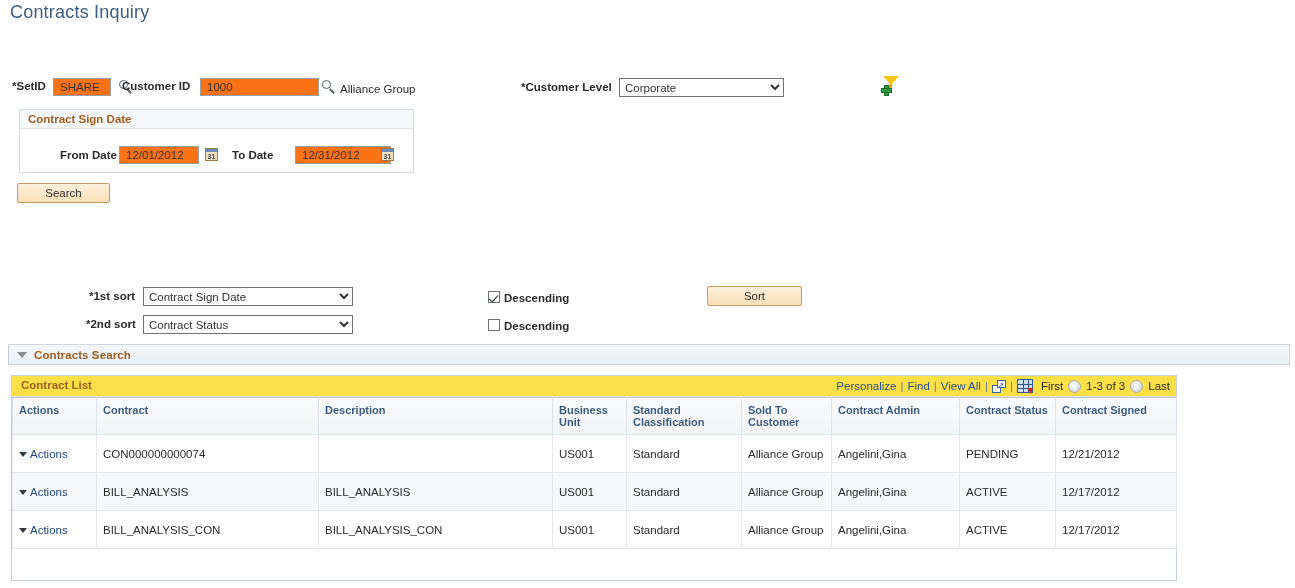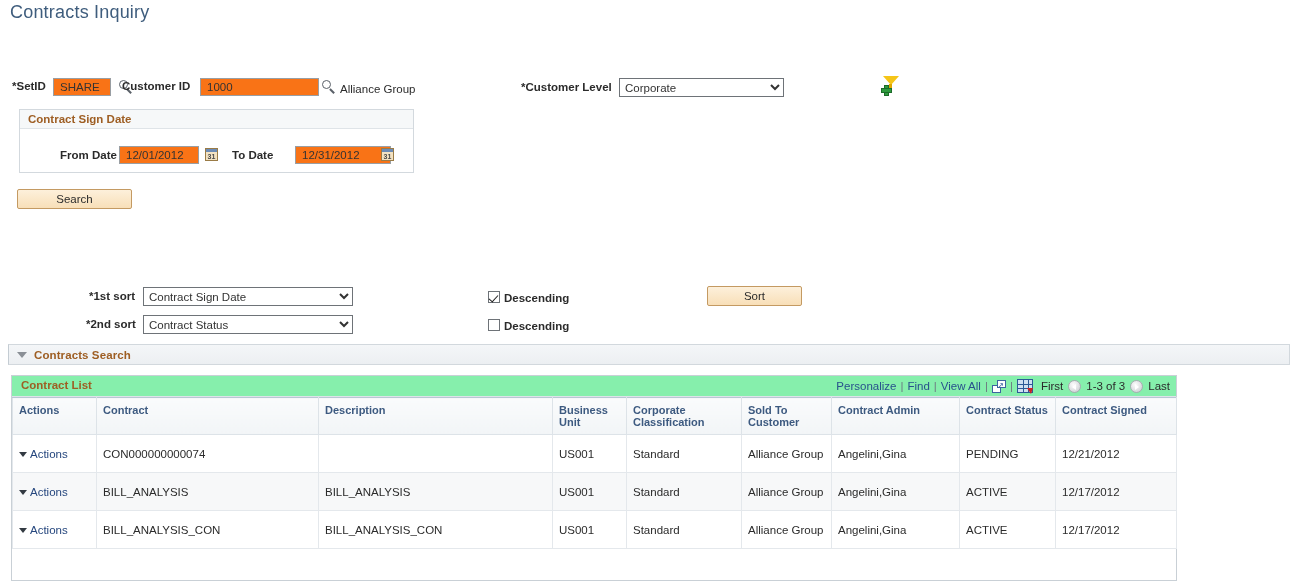--- a/index.html
+++ b/index.html
@@ -129,21 +129,21 @@
   }
   .funnel .f-plus::before, .funnel .f-plus::after {
     content:""; position:absolute; background:#2e9b3e; border:0.5px solid #1d6b2a;
   }
   .funnel .f-plus::before { left:3px; top:0; width:3px; height:9px; }
   .funnel .f-plus::after  { left:0; top:3px; width:9px; height:3px; }
 
   
   .grid-wrap { position:absolute; border:1px solid #c9d0d6; background:#fff; }
   .grid-title-row {
-    height: 21px; background: #86efac; border-bottom: 1px solid #dde3e8;
+    height: 21px; background: #fde047; border-bottom: 1px solid #dde3e8;
     position: relative;
   }
   .grid-title {
     position:absolute; left:9px; top:3px;
     font-size: 11.5px; font-weight: bold; color: #9e5e23;
   }
   .grid-tools {
     position:absolute; right:6px; top:3px;
     display:flex; align-items:center; gap:0px;
     font-size: 11.5px; color:#28518c;
@@ -297,21 +297,21 @@
       <div style="position:absolute; left:40px; top:20px;" class="lbl">From Date</div>
       <input class="txt" style="position: absolute; left: 99px; top: 17px; width: 80px;" value="12/01/2012">
       <span class="cal" style="position:absolute; left:185px; top:19px;">31</span>
 
       <div style="position:absolute; left:212px; top:20px;" class="lbl">To Date</div>
       <input class="txt" style="position: absolute; left: 275px; top: 17px; width: 96px;" value="12/31/2012">
       <span class="cal" style="position:absolute; left:361px; top:19px;">31</span>
     </div>
   </div>
 
-  <button class="btn" style="position:absolute; left:17px; top:189px; width:115px; height:20px;">Search</button>
+  <button class="btn" style="position:absolute; left:17px; top:183px; width:93px; height:20px;">Search</button>
 
 
   <div style="position:absolute; left:89px; top:290px;" class="lbl">*1st sort</div>
   <select class="sel" style="position:absolute; left:143px; top:287px; width:210px;">
     <option>Contract Sign Date</option>
   </select>
   <span class="cbx on" style="position:absolute; left:488px; top:291px;"></span>
   <span class="plain" style="position:absolute; left:504px; top:292px; font-weight:bold;">Descending</span>
 
   <div style="position:absolute; left:86px; top:318px;" class="lbl">*2nd sort</div>
@@ -372,21 +372,21 @@
         <col style="width:128px">
           <col style="width:96px">
           <col style="width:121px">
       </colgroup>
       <thead>
         <tr>
           <th>Actions</th>
           <th>Contract</th>
           <th>Description</th>
           <th>Business Unit</th>
-          <th>Corporate Classification</th>
+          <th>Standard Classification</th>
           <th>Sold To Customer</th>
           <th>Contract Admin</th>
           <th>Contract Status</th>
           <th>Contract Signed</th>
         </tr>
       </thead>
       <tbody>
         <tr>
           <td class="actions-cell">
             <span class="act-tri"></span><a class="act-link">Actions</a>

